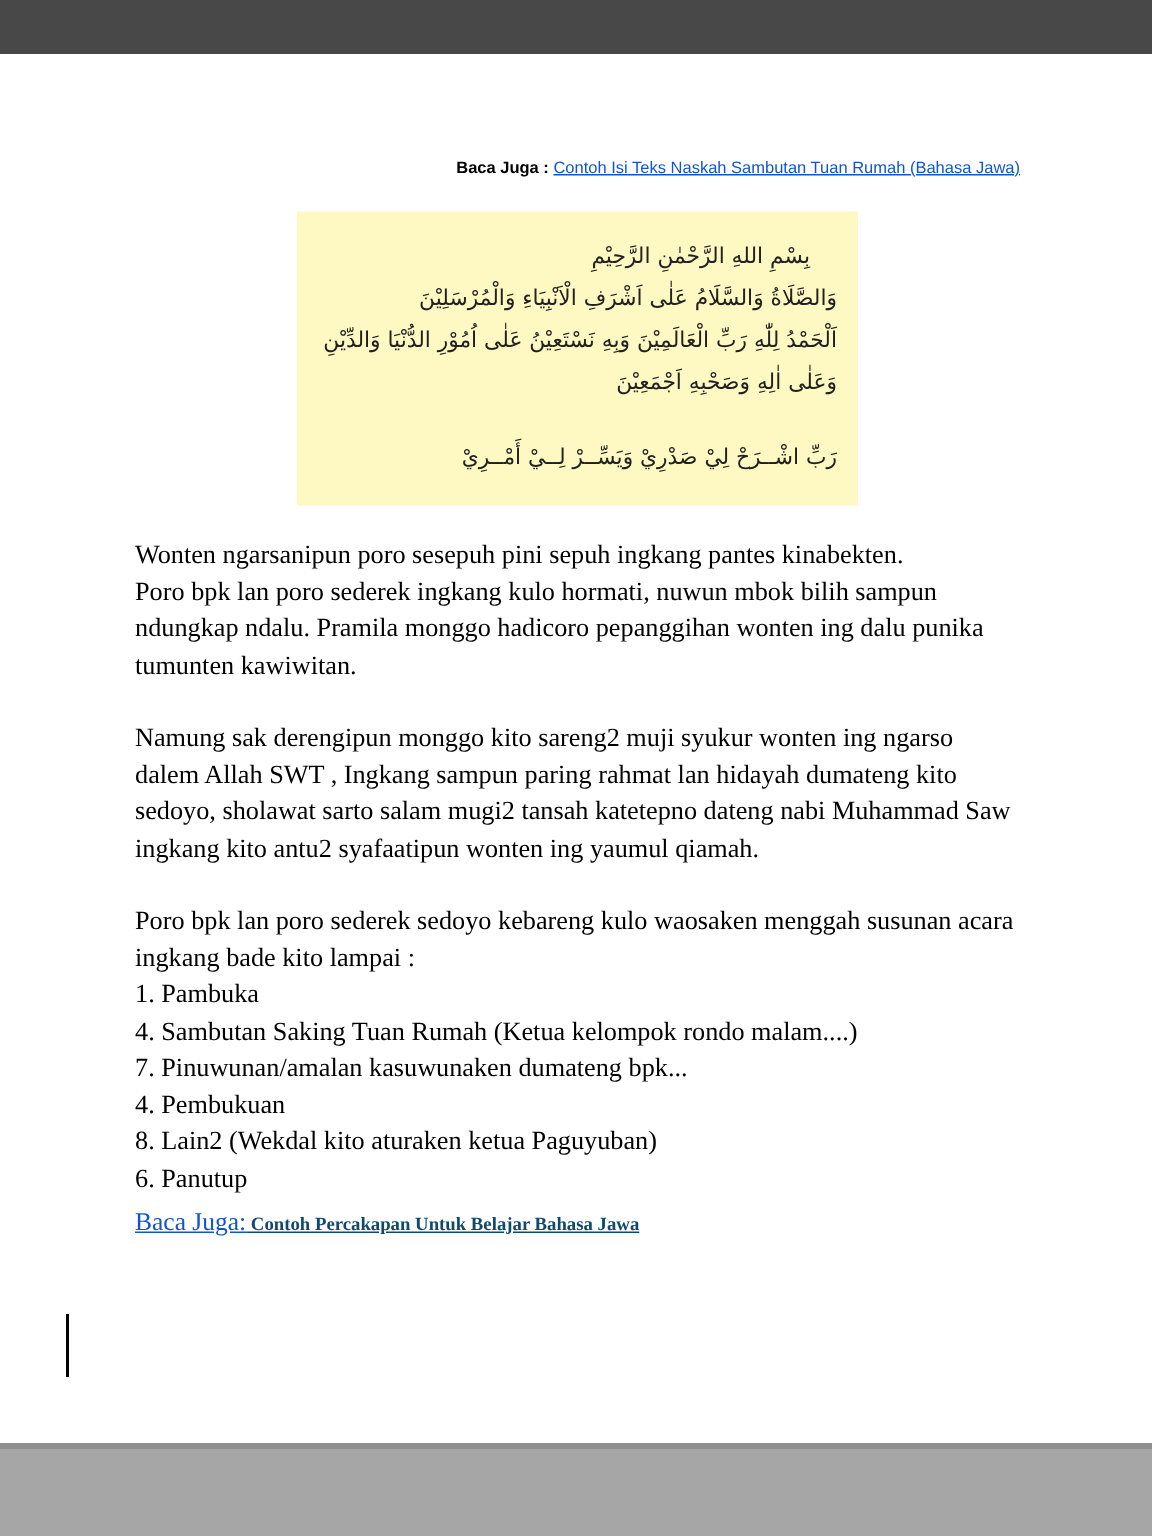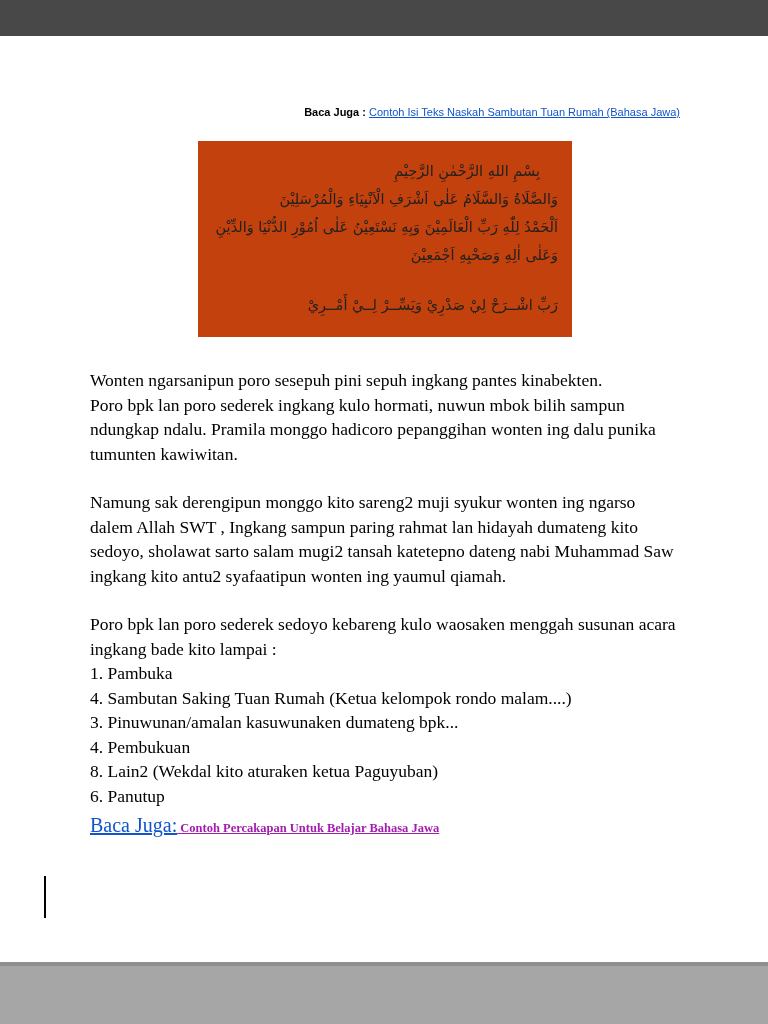--- a/index.html
+++ b/index.html
@@ -20,46 +20,46 @@
   
   .baca-top{
     font-family:"Liberation Sans", sans-serif;
     font-size:11px;line-height:16px;text-align:right;
   }
   .baca-top .prefix{font-weight:700;color:#000;}
   .baca-top a, .link-blue{color:#1155cc;text-decoration:underline;cursor:pointer;}
   
   .arabic-box{
     width:346px;margin:21px auto 0 auto;
-    background:#c2410c;
+    background:#fef9c3;
     padding:16px 14px 18px 14px;
     direction:rtl;text-align:right;
     font-family:"DejaVu Sans", sans-serif;
     font-size:14.5px;line-height:28px;color:#22211f;
   }
   .arabic-line{white-space:nowrap;}
   .arabic-line.first{text-align:right;padding-right:18px;}
   .arabic-gap{margin-top:22px;}
   
   .bodytext{
     font-size:17.5px;line-height:24.5px;
   }
   .bodytext p{margin:0;}
-  .block{margin-top:31px;}
+  .block{margin-top:20px;}
   .block-gap{margin-top:24px;}
   .agenda-line{margin:0;}
   
   .baca-bottom{
     margin-top:5px;
   }
   .baca-bottom .prefix{
-    font-size:20px;color:#1155cc;text-decoration:underline;font-family:"Liberation Serif", serif;
+    font-size:17px;color:#1155cc;text-decoration:underline;font-family:"Liberation Serif", serif;
   }
   .baca-bottom .linktxt{
-    font-size:12.5px;font-weight:700;color:#a21caf;text-decoration:underline;
+    font-size:12.5px;font-weight:700;color:#0c4a6e;text-decoration:underline;
     font-family:"Liberation Serif", serif;
   }
   .cursor-mark{
     position:absolute;left:44px;top:876px;width:2px;height:42px;background:#000;
   }
 </style>
 </head>
 <body>
 
 <div class="topbar"></div>
@@ -85,21 +85,21 @@
     </div>
 
     <div class="block-gap">
       <p>Namung sak derengipun monggo kito sareng2 muji syukur wonten ing ngarso dalem Allah SWT , Ingkang sampun paring rahmat lan hidayah dumateng kito sedoyo, sholawat sarto salam mugi2 tansah katetepno dateng nabi Muhammad Saw ingkang kito antu2 syafaatipun wonten ing yaumul qiamah.</p>
     </div>
 
     <div class="block-gap">
       <p>Poro bpk lan poro sederek sedoyo kebareng kulo waosaken menggah susunan acara ingkang bade kito lampai :</p>
       <p class="agenda-line">1. Pambuka</p>
       <p class="agenda-line">4. Sambutan Saking Tuan Rumah (Ketua kelompok rondo malam....)</p>
-      <p class="agenda-line">3. Pinuwunan/amalan kasuwunaken dumateng bpk...</p>
+      <p class="agenda-line">7. Pinuwunan/amalan kasuwunaken dumateng bpk...</p>
       <p class="agenda-line">4. Pembukuan</p>
       <p class="agenda-line">8. Lain2 (Wekdal kito aturaken ketua Paguyuban)</p>
       <p class="agenda-line">6.  Panutup</p>
     </div>
 
     <div class="baca-bottom">
       <a class="prefix">Baca Juga:</a><a class="linktxt"> Contoh Percakapan Untuk Belajar Bahasa Jawa</a>
     </div>
   </div>
 

